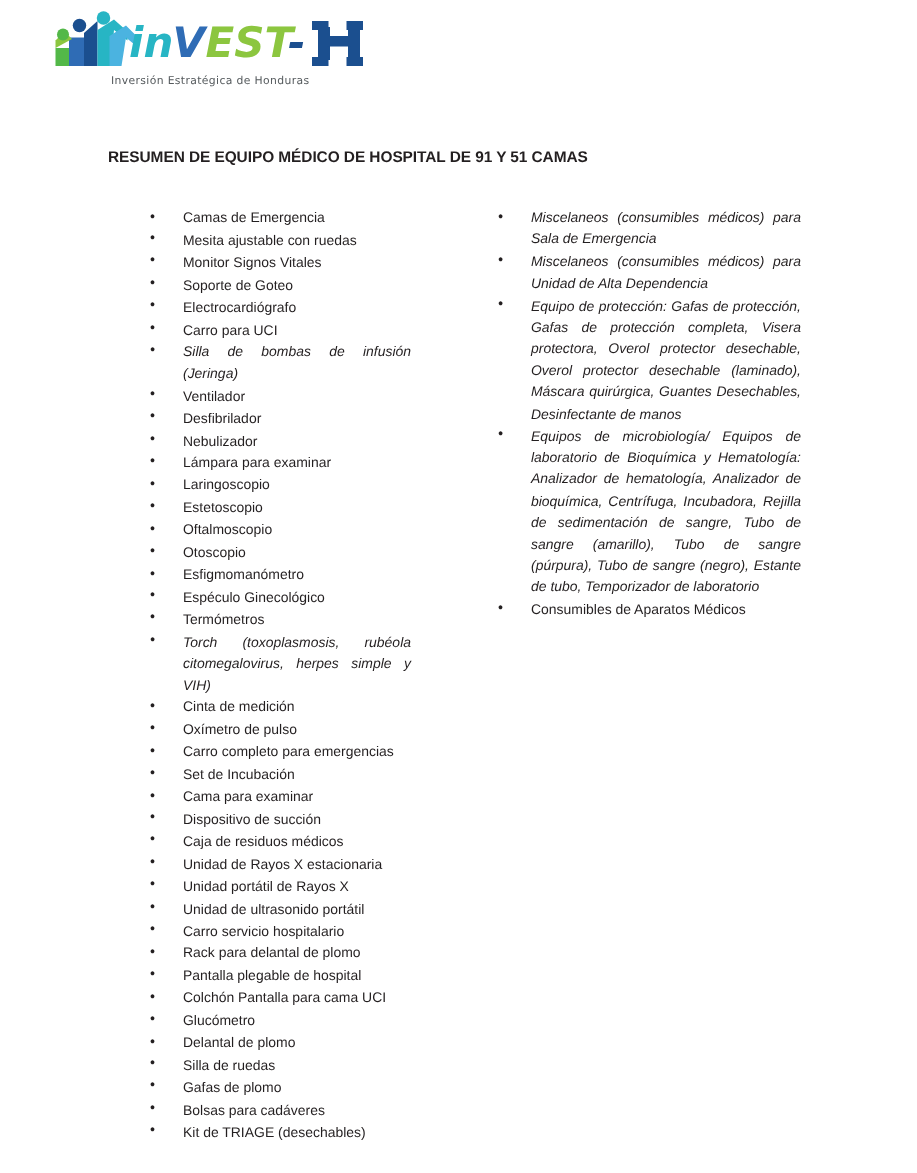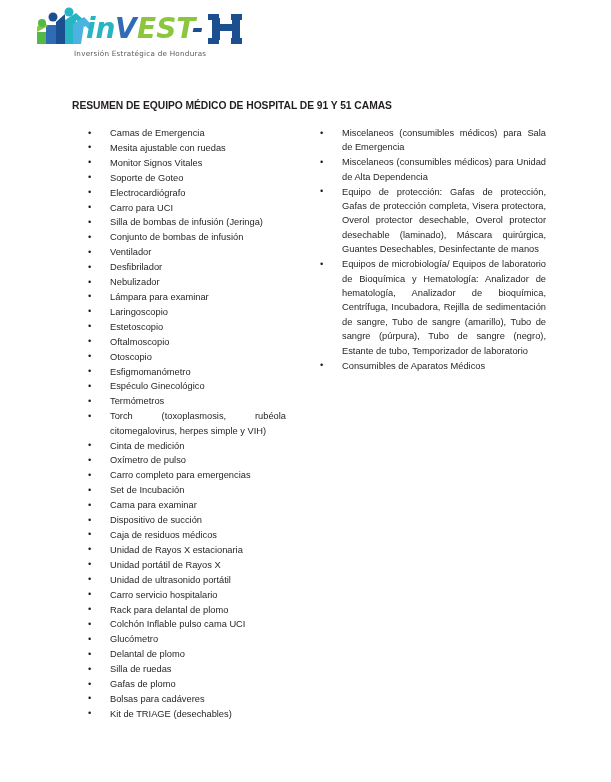--- a/index.html
+++ b/index.html
@@ -78,42 +78,42 @@
     width: 611px;
   }
   .col {
     position: absolute;
     top: 0;
   }
   .col-left  { left: 86px;  width: 200px; }
   .col-right { left: 318px; width: 228px; }
 
   ul.bullets {
-    margin: 0;
+    margin: 12px;
     padding: 0;
     list-style: none;
   }
   ul.bullets > li {
     position: relative;
     padding-left: 24px;
     margin: 0 0 0.5px 0;
     font-size: 9.3px;
     line-height: 14.4px;
     color: #231f20;
   }
   ul.bullets > li::before {
     content: "\2022";
     position: absolute;
     left: 2px;
     top: -0.5px;
     font-size: 9.5px;
     line-height: 14.4px;
     color: #231f20;
   }
-  li.justify { text-align: justify; }
+  li.justify { text-align: justify; font-style: italic; }
 </style>
 </head>
 <body>
 
 <div class="header">
   <div class="logo-wrap">
 
     <svg class="logo-mark" viewBox="0 0 112 80">
 
       <path d="M2 74 L2 50 L20 50 L20 74 Z" fill="#53b848"></path>
@@ -154,21 +154,20 @@
 
   <div class="col col-left">
     <ul class="bullets">
       <li>Camas de Emergencia</li>
       <li>Mesita ajustable con ruedas</li>
       <li>Monitor Signos Vitales</li>
       <li>Soporte de Goteo</li>
       <li>Electrocardiógrafo</li>
       <li>Carro para UCI</li>
       <li class="justify">Silla de bombas de infusión (Jeringa)</li>
-      <li>Conjunto de bombas de infusión</li>
       <li>Ventilador</li>
       <li>Desfibrilador</li>
       <li>Nebulizador</li>
       <li>Lámpara para examinar</li>
       <li>Laringoscopio</li>
       <li>Estetoscopio</li>
       <li>Oftalmoscopio</li>
       <li>Otoscopio</li>
       <li>Esfigmomanómetro</li>
       <li>Espéculo Ginecológico</li>
@@ -179,21 +178,22 @@
       <li>Carro completo para emergencias</li>
       <li>Set de Incubación</li>
       <li>Cama para examinar</li>
       <li>Dispositivo de succión</li>
       <li>Caja de residuos médicos</li>
       <li>Unidad de Rayos X estacionaria</li>
       <li>Unidad portátil de Rayos X</li>
       <li>Unidad de ultrasonido portátil</li>
       <li>Carro servicio hospitalario</li>
       <li>Rack para delantal de plomo</li>
-      <li>Colchón Inflable pulso cama UCI</li>
+      <li>Pantalla plegable de hospital</li>
+      <li>Colchón Pantalla para cama UCI</li>
       <li>Glucómetro</li>
       <li>Delantal de plomo</li>
       <li>Silla de ruedas</li>
       <li>Gafas de plomo</li>
       <li>Bolsas para cadáveres</li>
       <li>Kit de TRIAGE (desechables)</li>
     </ul>
   </div>
 
   <div class="col col-right">

